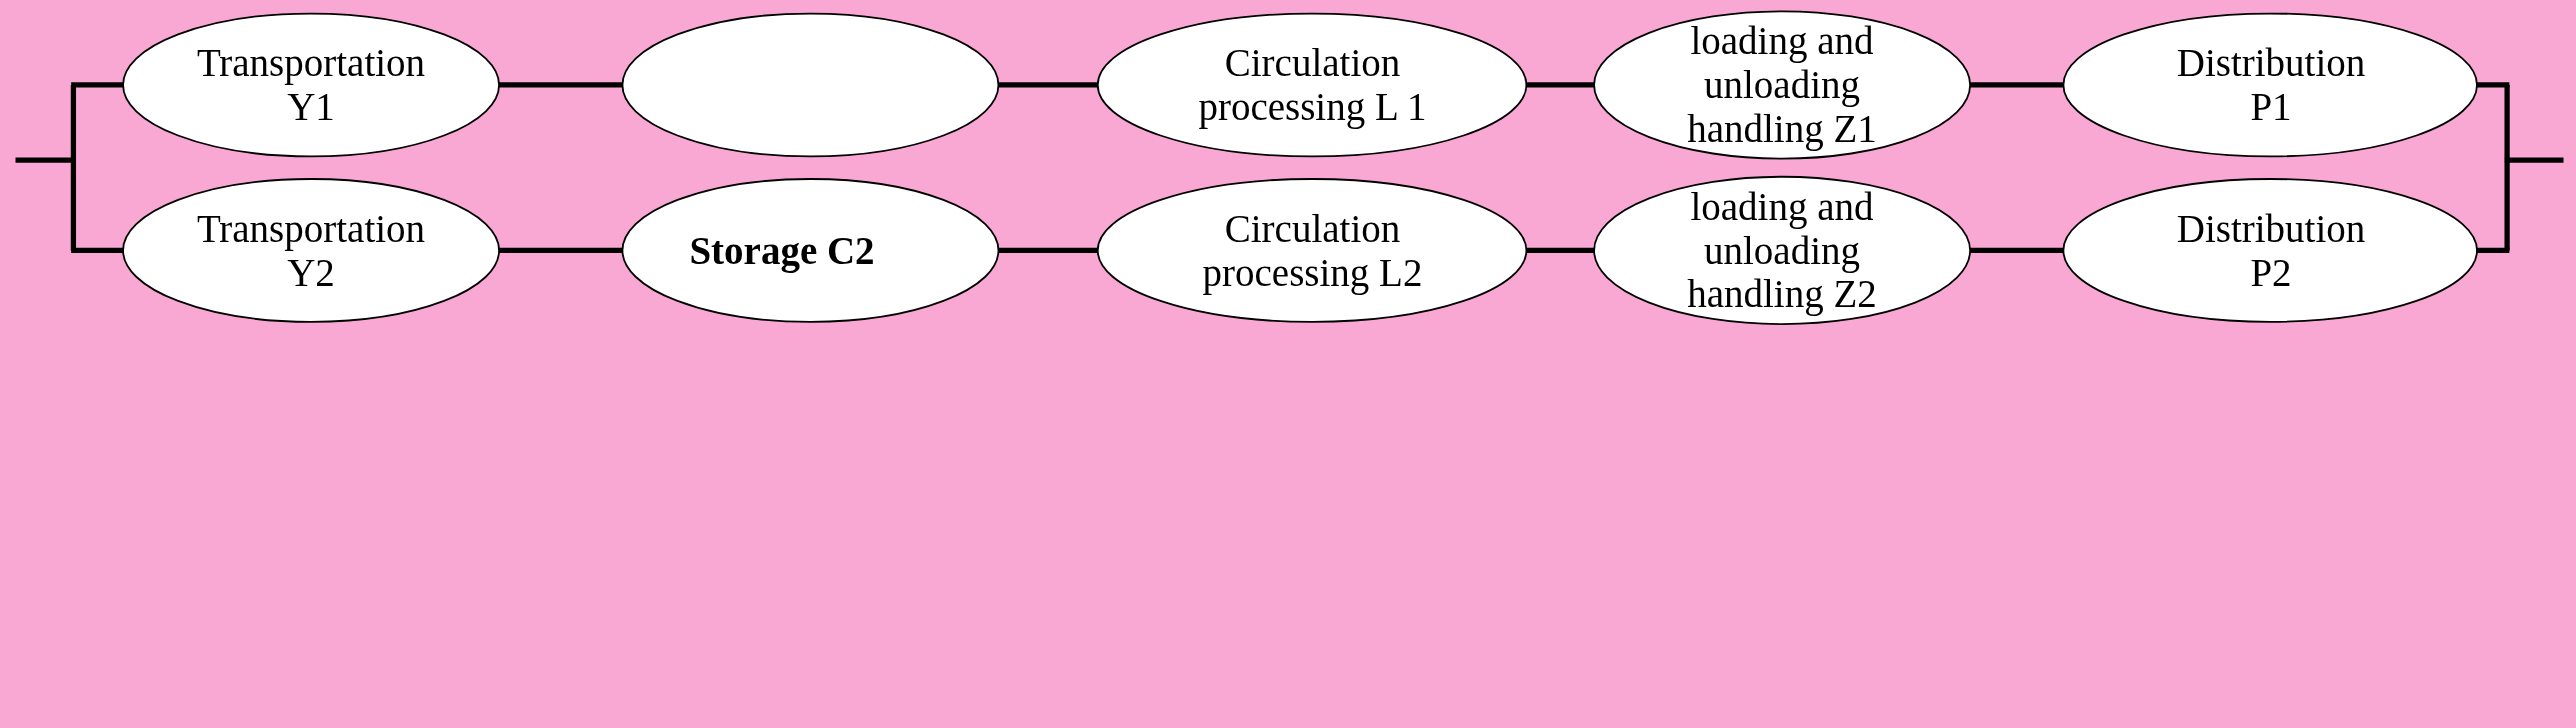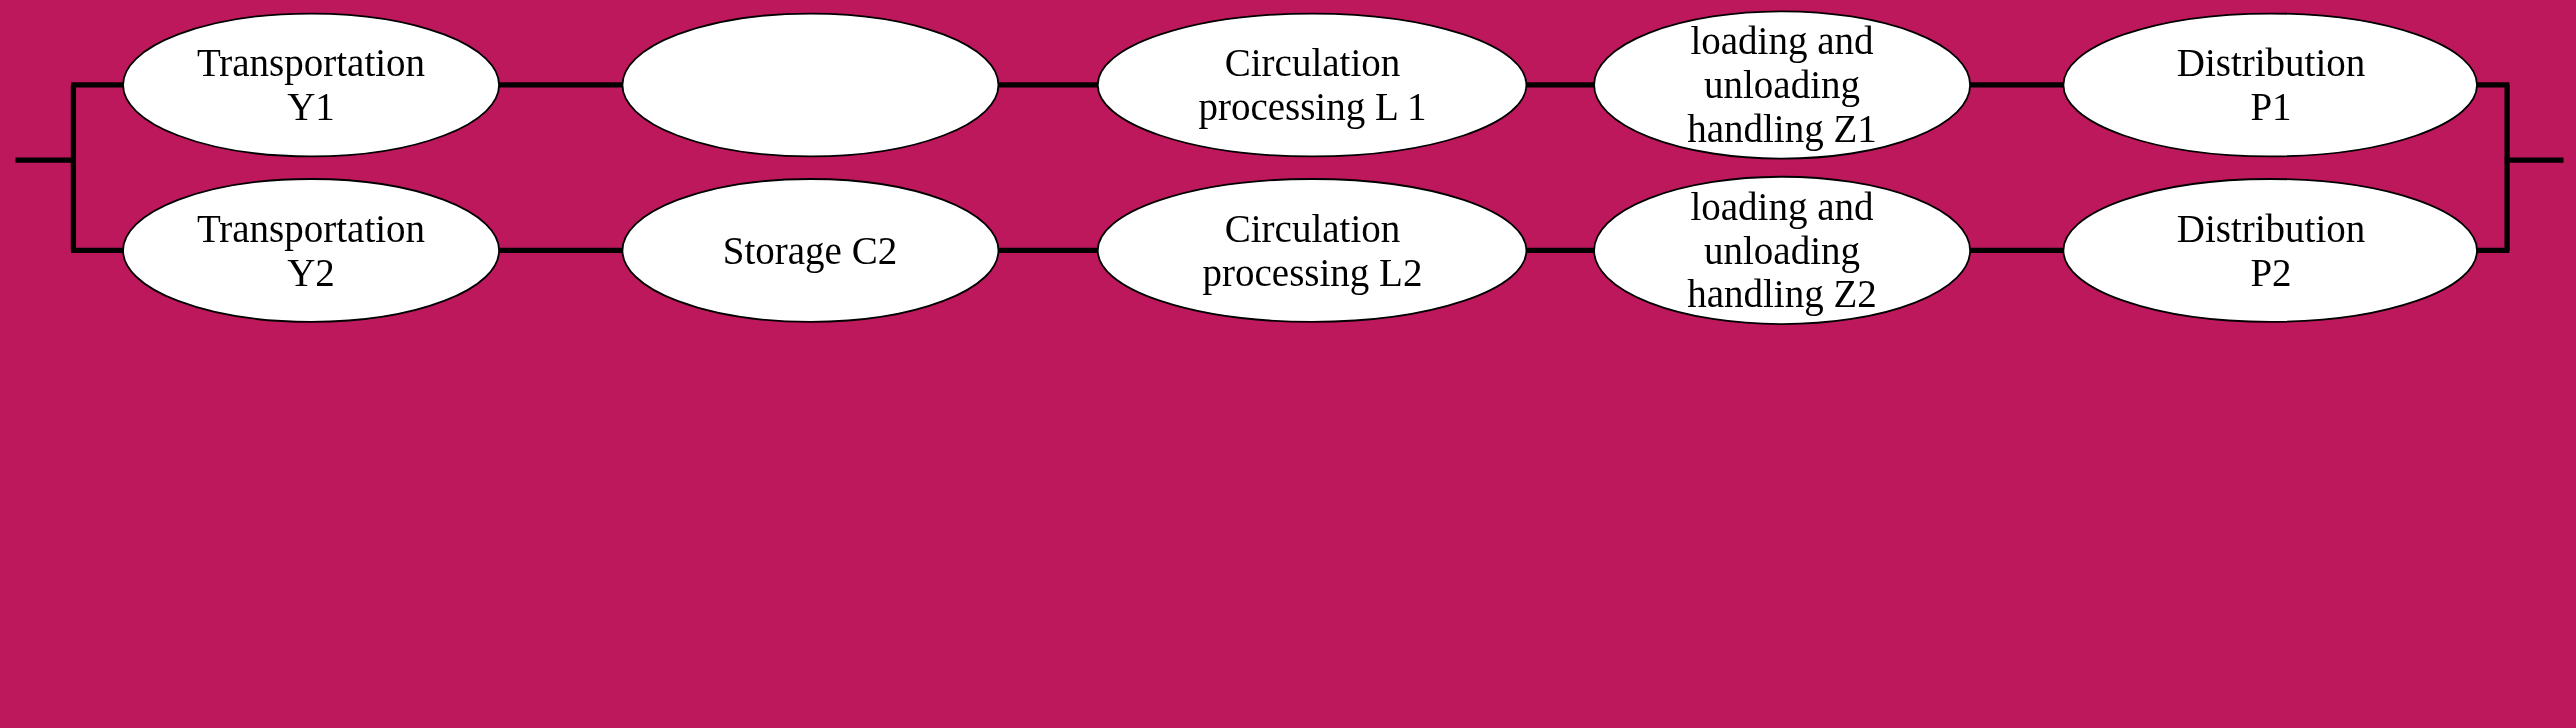--- a/index.html
+++ b/index.html
@@ -11,21 +11,21 @@
   body {
     width: 2576px;
     height: 728px;
     font-family: "Liberation Serif", "DejaVu Serif", serif;
     overflow: hidden;
   }
   #diagram-root {
     position: relative;
     width: 2576px;
     height: 728px;
-    background: #be185d;
+    background: #f9a8d4;
   }
   #diagram-svg {
     position: absolute;
     top: 0;
     left: 0;
     width: 2576px;
     height: 728px;
     display: block;
   }
   .node-label {
@@ -105,21 +105,21 @@
   <div class="node-label" style="left:1594px; top:11.3px; width:376px; height:147px;">loading and
 unloading
 handling Z1</div>
 
   <div class="node-label" style="left:2064px; top:13.5px; width:414px; height:143px;">Distribution
 P1</div>
 
   <div class="node-label" style="left:123px; top:179px; width:376px; height:143px;">Transportation
 Y2</div>
 
-  <div class="node-label" style="left:622px; top:179px; width:376px; height:143px;">Storage C2</div>
+  <div class="node-label" style="left:594px; top:179px; width:376px; height:143px;font-weight:bold;">Storage C2</div>
 
   <div class="node-label" style="left:1098px; top:179px; width:429px; height:143px;">Circulation
 processing L2</div>
 
   <div class="node-label" style="left:1594px; top:177px; width:376px; height:147px;">loading and
 unloading
 handling Z2</div>
 
   <div class="node-label" style="left:2064px; top:179px; width:414px; height:143px;">Distribution
 P2</div>

